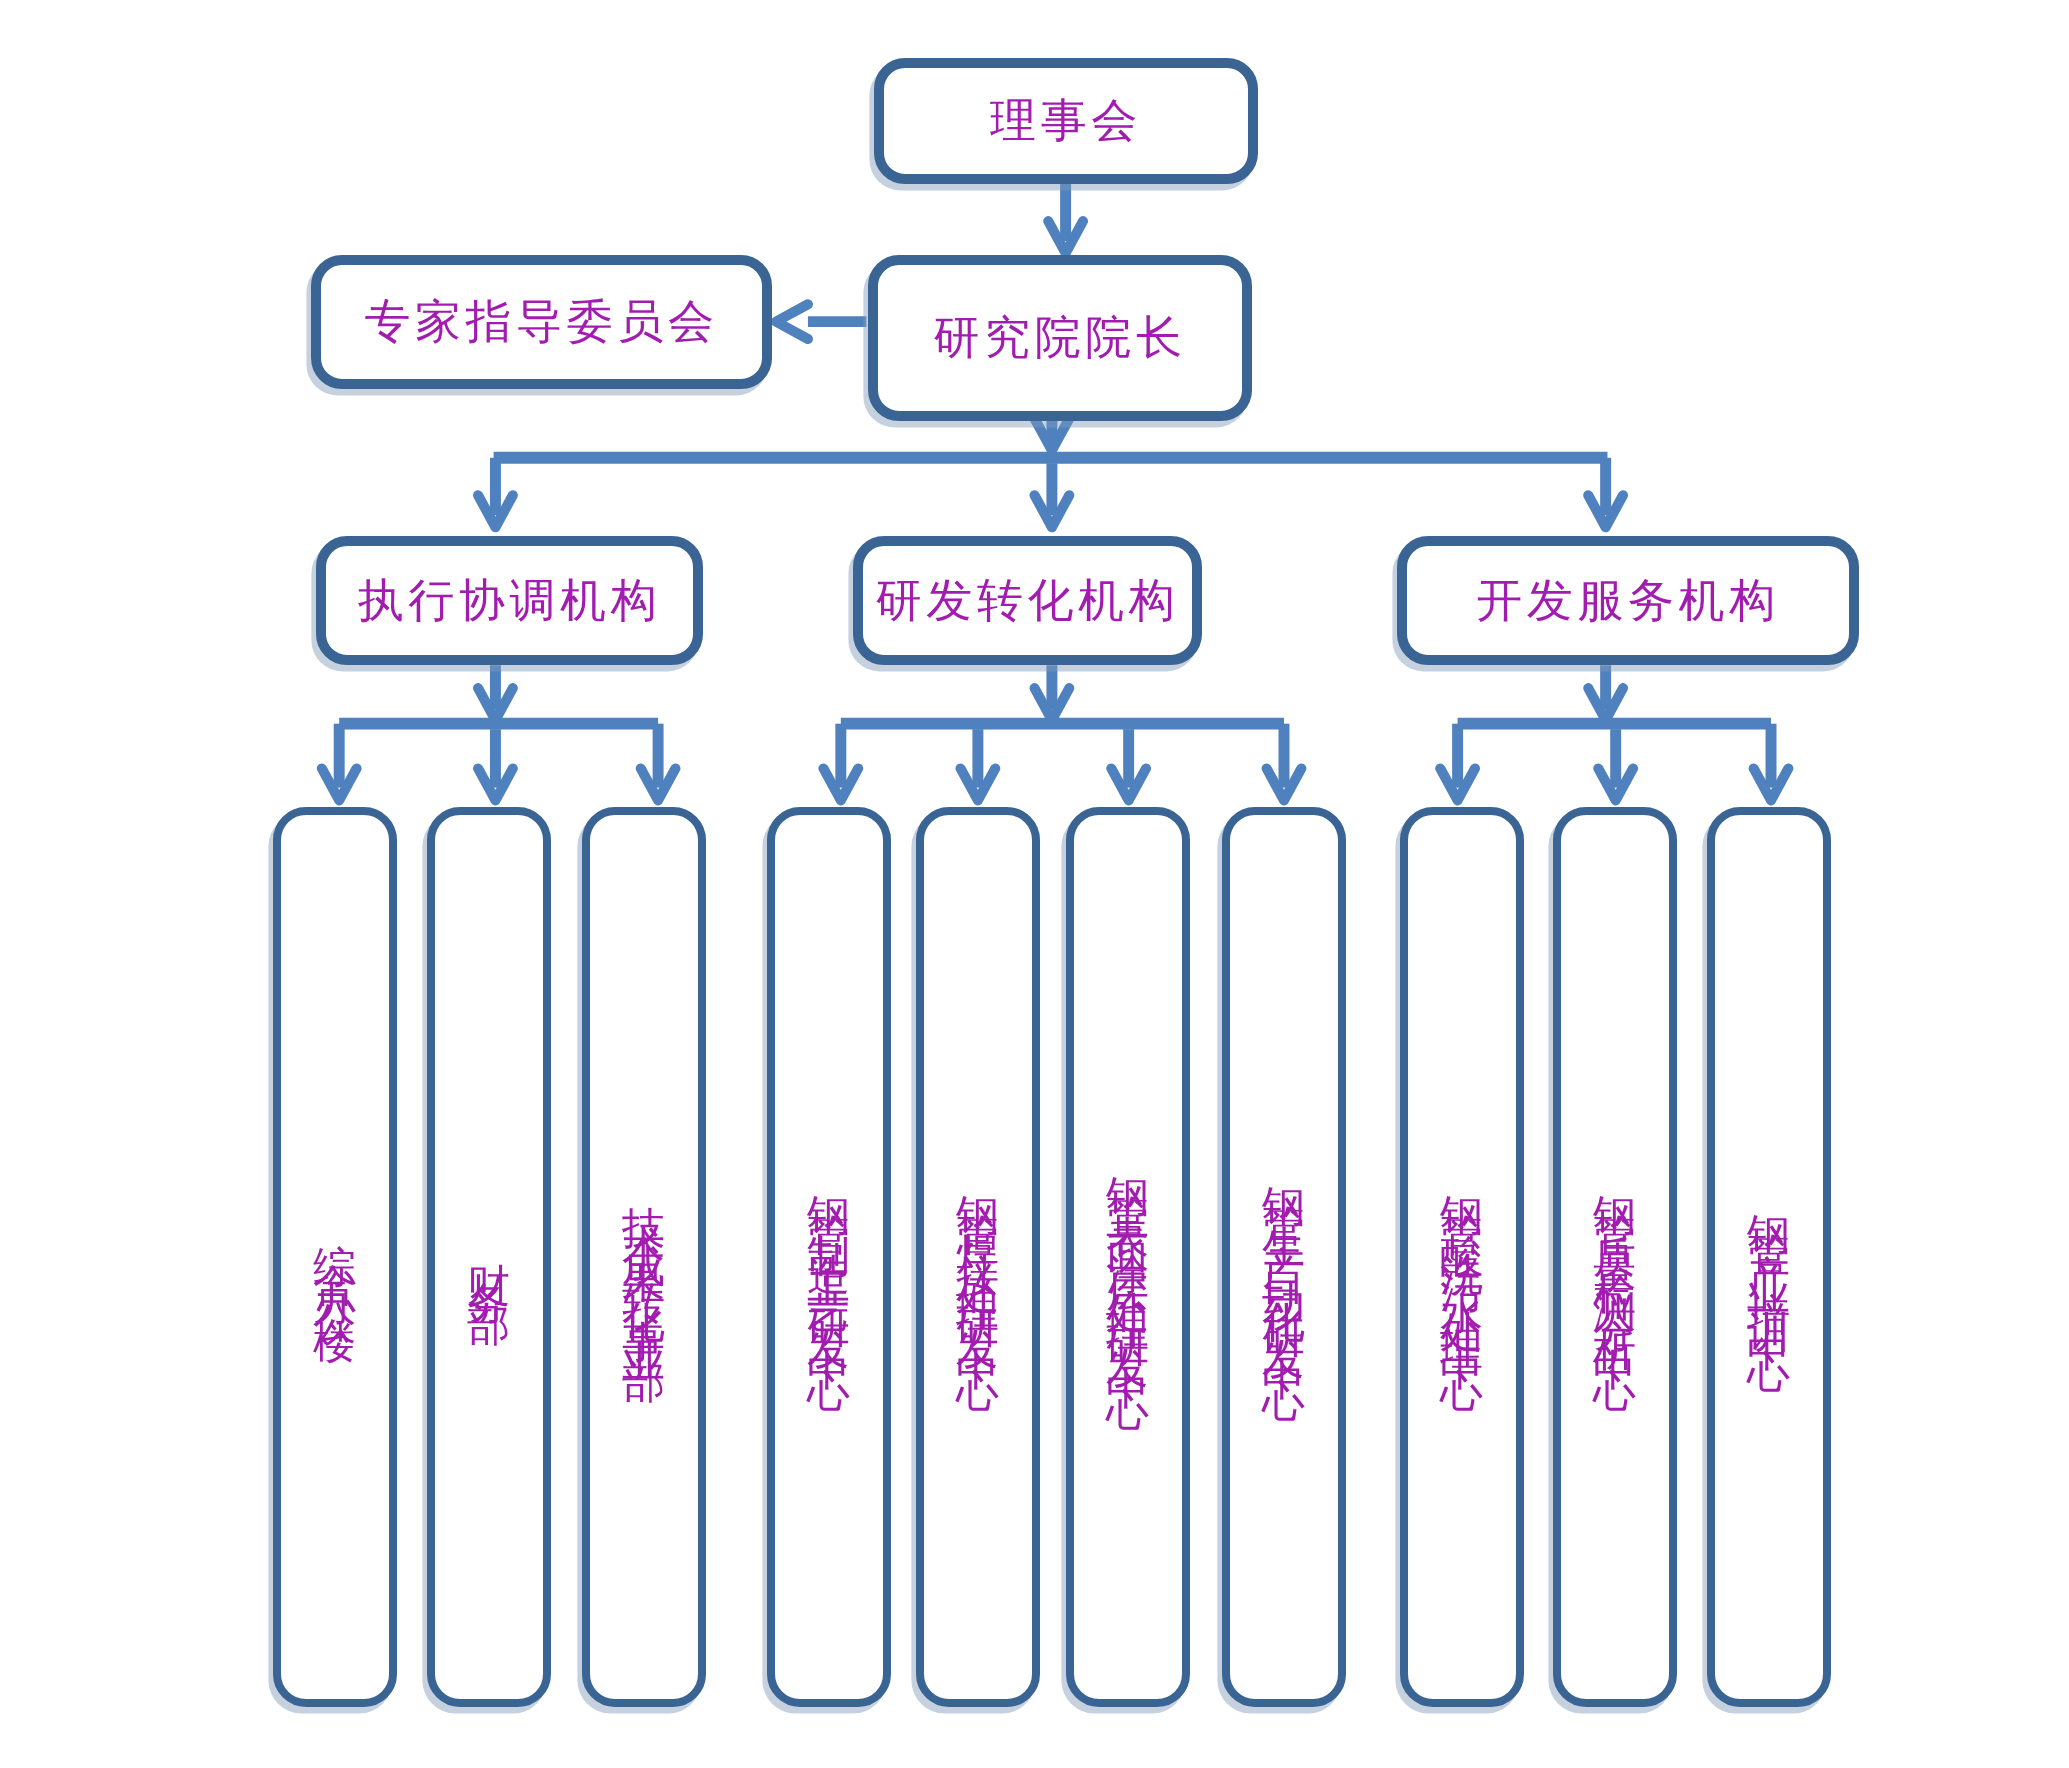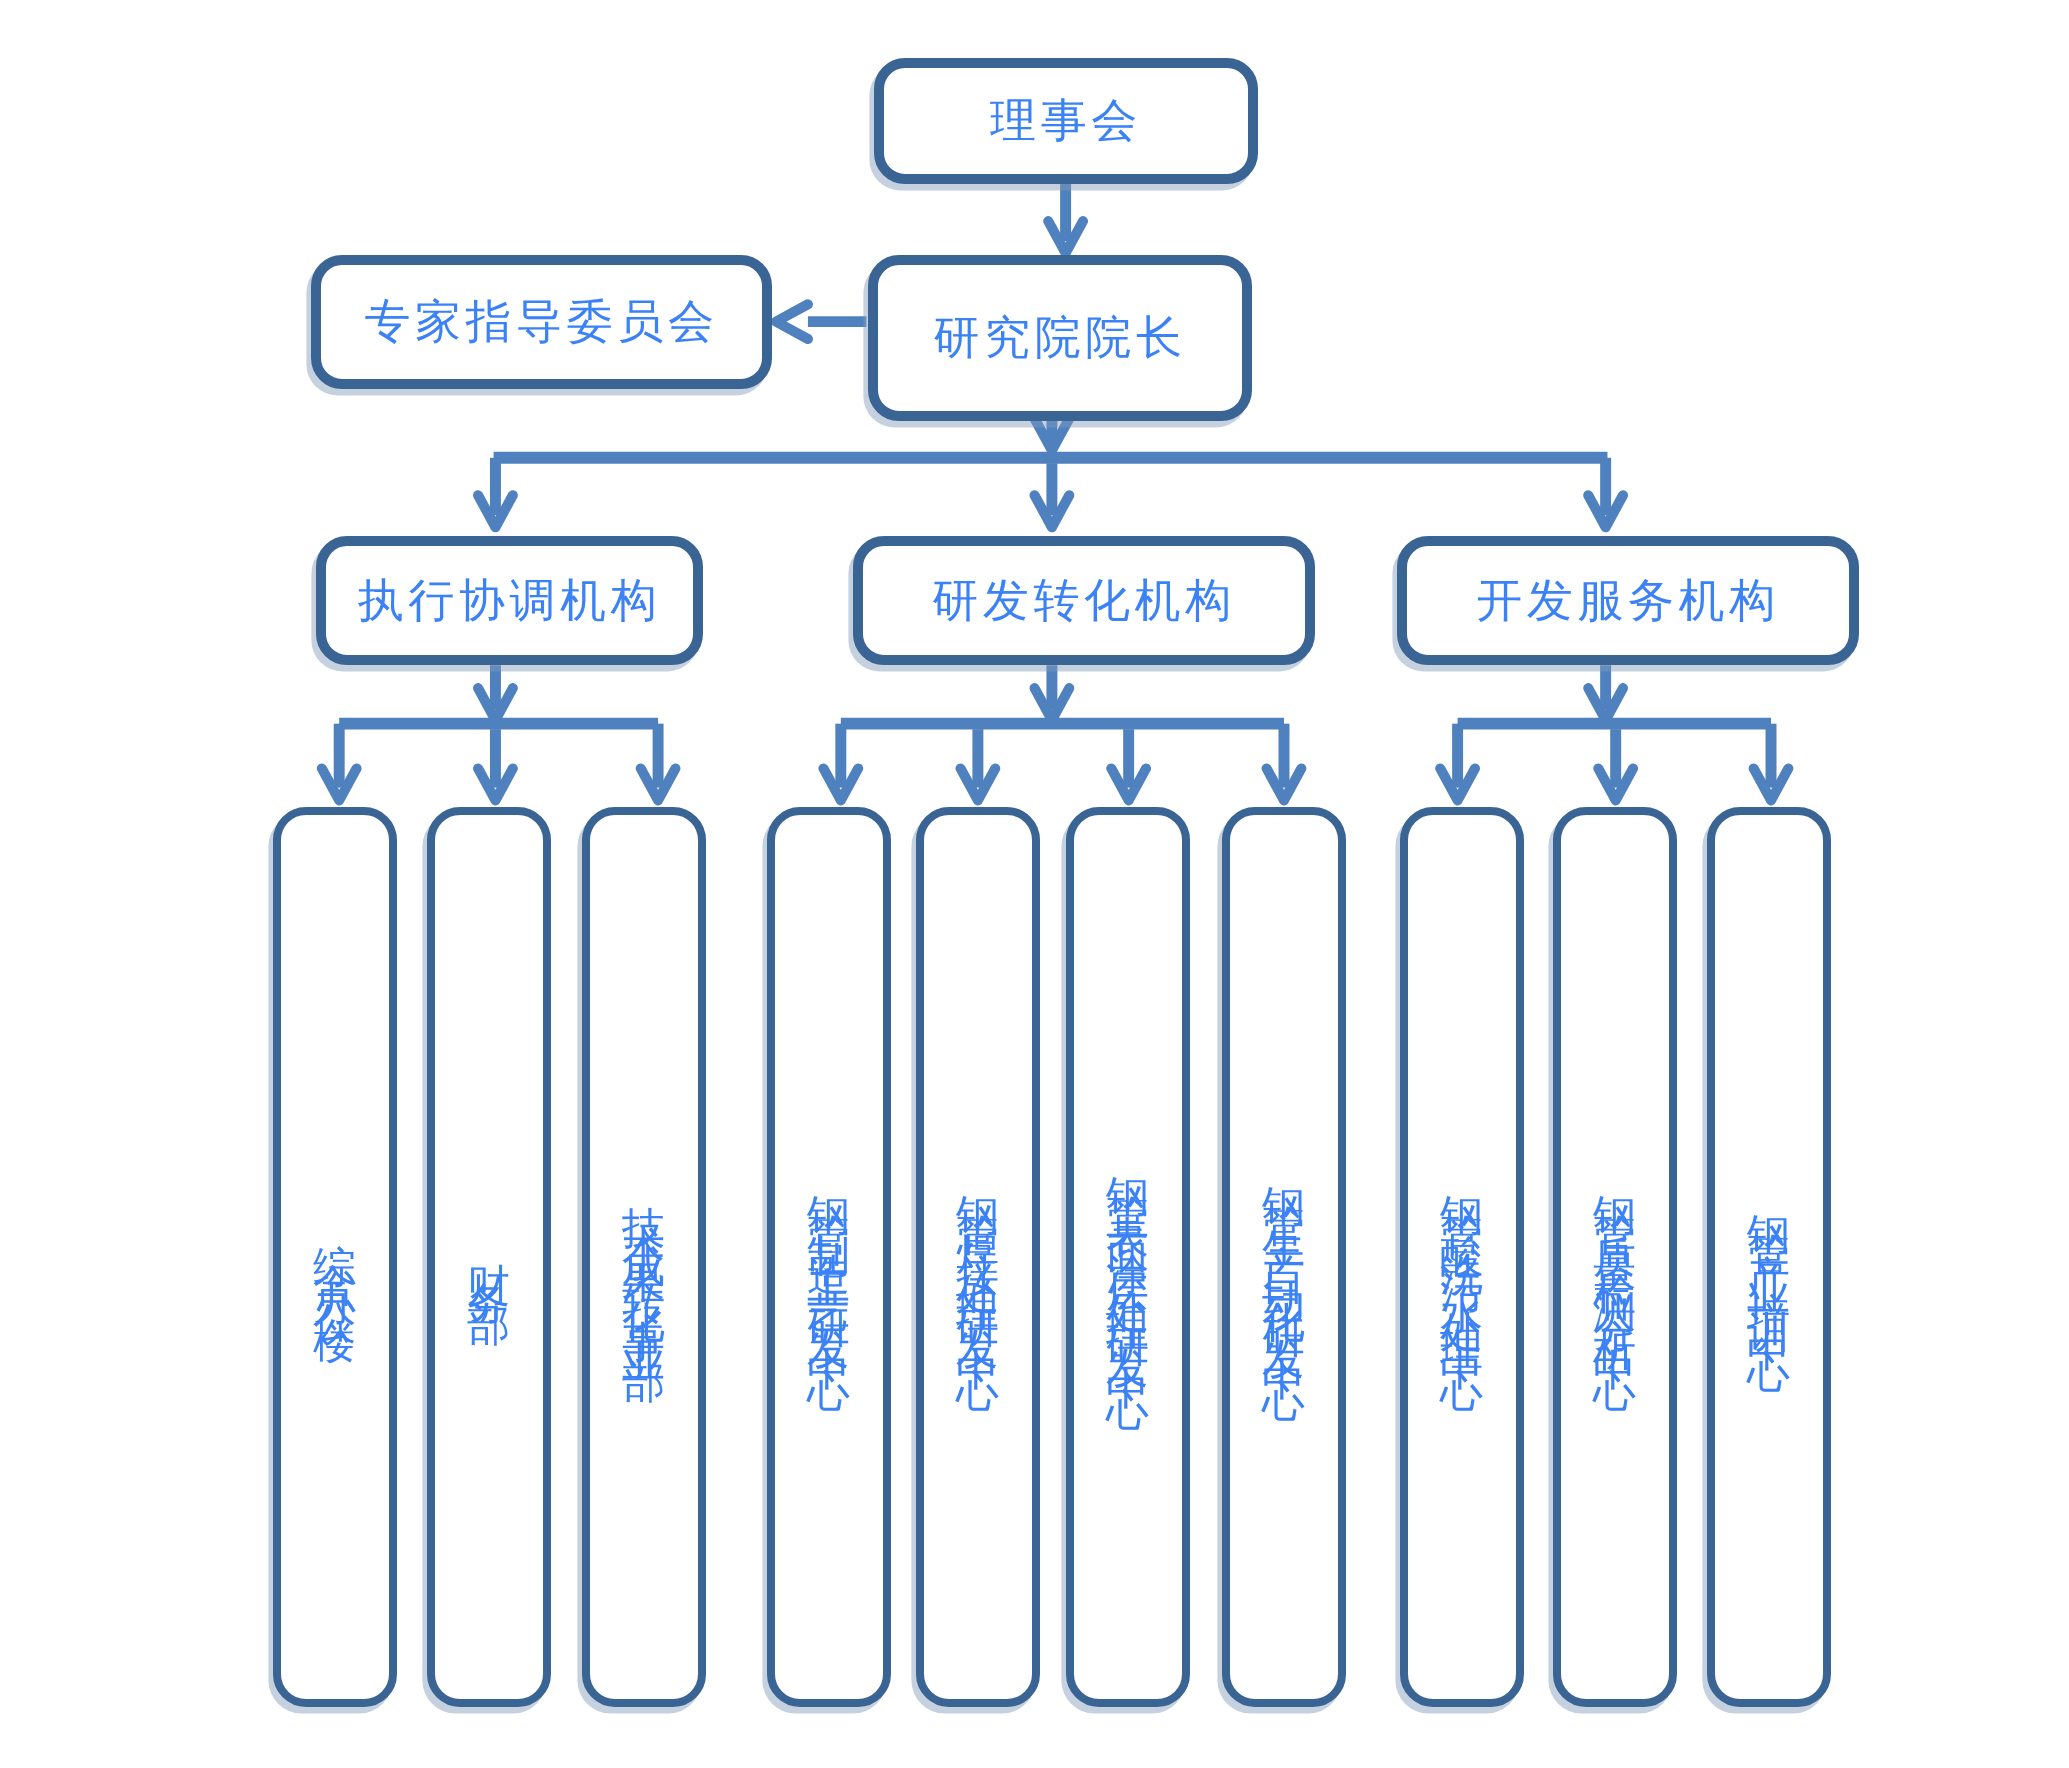--- a/index.html
+++ b/index.html
@@ -48,21 +48,21 @@
     letter-spacing: 19px;
     line-height: 1;
   }
   .stem  { stroke-width: 12px; }
   .bus   { stroke-width: 13px; }
   .ah    { stroke-width: 11px; fill: none; stroke-linecap: round; stroke-linejoin: round; }
 </style>
 </head>
 <body>
 
-<div class="canvas" style="--border: #3a6494; --connector: #4e81bd; background: rgb(255, 255, 255); color: #3b82f6;">
+<div class="canvas" style="--border: #3a6494; --connector: #4e81bd; background: rgb(255, 255, 255); color: #a21caf;">
 
   <svg class="connector-layer" width="2070" height="1769" viewBox="0 0 2265 1936">
     <g stroke="#4e81bd" fill="none">
 
       <line class="stem" x1="1166" y1="200" x2="1166" y2="264"></line>
       <path class="ah" d="M 1147 242 L 1166 277 L 1185 242"></path>
 
       <line class="stem" x1="948" y1="352" x2="884" y2="352"></line>
       <path class="ah" d="M 884 333 L 849 352 L 884 371"></path>
 
@@ -121,21 +121,21 @@
   <div class="node" style="left:311px; top:255px; width:461px; height:134px;">
     <span class="hlabel">专家指导委员会</span>
   </div>
   <div class="node" style="left:868px; top:255px; width:384px; height:166px;">
     <span class="hlabel">研究院院长</span>
   </div>
 
   <div class="node" style="left:316px; top:536px; width:387px; height:129px;">
     <span class="hlabel">执行协调机构</span>
   </div>
-  <div class="node" style="left:853px; top:536px; width:462px; height:129px;">
+  <div class="node" style="left:853px; top:536px; width:349px; height:129px;">
     <span class="hlabel">研发转化机构</span>
   </div>
   <div class="node" style="left:1397px; top:536px; width:462px; height:129px;">
     <span class="hlabel">开发服务机构</span>
   </div>
 
   <div class="node vnode" style="left:273px; top:807px; width:124px; height:900px;">
     <span class="vlabel">综合办公楼</span>
   </div>
   <div class="node vnode" style="left:427px; top:807px; width:124px; height:900px;">

